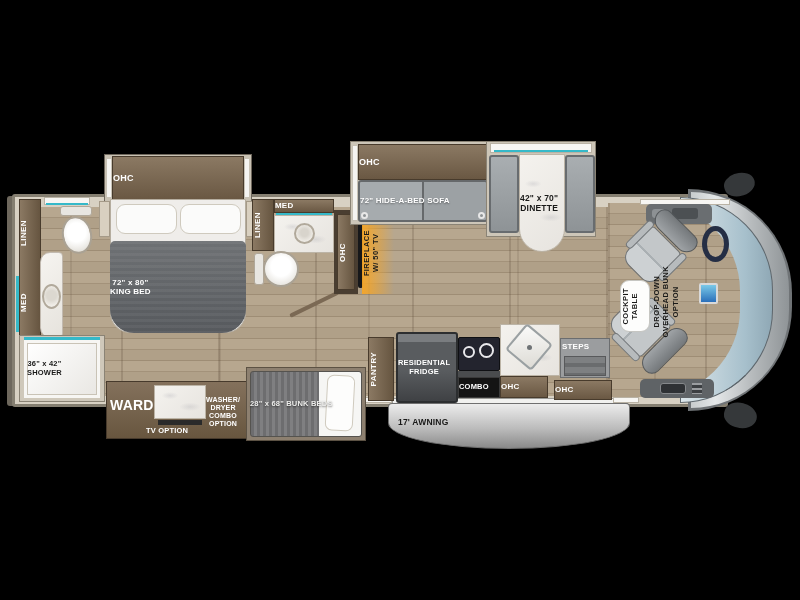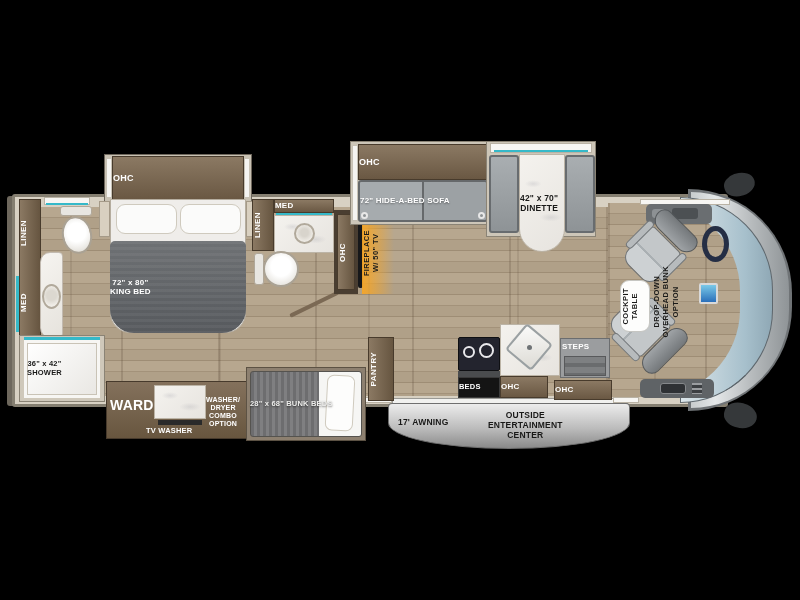--- a/index.html
+++ b/index.html
@@ -48,23 +48,20 @@
 
   <div class="abs" style="left:12px;top:194px;width:716px;height:213px;background:#857f71;border-radius:3px;"></div>
   <div class="abs" style="left:15px;top:197px;width:710px;height:207px;background:#d8d1c3;"></div>
   <div class="abs wood" style="left:24px;top:207px;width:676px;height:189px;"></div>
 
   <div class="abs" style="left:392px;top:398px;width:236px;height:6px;background:#f1f1ef;border:1px solid #9a9a96;box-sizing:border-box;"></div>
   <div class="abs" style="left:388px;top:403px;width:242px;height:46px;border:1px solid #6f6f6f;box-sizing:border-box;
               background:linear-gradient(180deg,#ececec,#bcbcbc 55%,#8a8a8a);
               border-radius:4px 4px 50% 50% / 4px 4px 26px 26px;"></div>
   <div class="abs lbl dark ctr" style="left:398px;top:414px;width:86px;height:16px;font-size:8.5px;">17' AWNING</div>
-  <div class="abs lbl dark ctr" style="left:488px;top:406px;width:106px;height:38px;font-size:8.5px;">OUTSIDE
-ENTERTAINMENT
-CENTER</div>
 
   <div class="abs" style="left:688px;top:189px;width:104px;height:222px;border-radius:0 115px 115px 0;background:#6f7376;"></div>
   <div class="abs" style="left:691px;top:192px;width:98px;height:216px;border-radius:0 110px 110px 0;
               background:linear-gradient(90deg,#c8cccd 0%,#e4e7e8 25%,#b9bdbf 60%,#8f9497 100%);"></div>
   <div class="abs" style="left:680px;top:197px;width:93px;height:206px;border-radius:0 100px 100px 0;
               background:linear-gradient(90deg,#dce6ea,#a7c0cc 70%,#8fa8b5);border:1px solid #5d666c;box-sizing:border-box;"></div>
   <div class="abs wood" style="left:608px;top:203px;width:132px;height:194px;border-radius:0 88px 88px 0;"></div>
 
   <div class="abs winstrip" style="left:44px;top:197px;width:46px;height:8px;"></div>
   <div class="abs teal" style="left:46px;top:203px;width:42px;height:2px;"></div>
@@ -164,44 +161,49 @@
   <div class="abs marble ctr" style="left:519px;top:154px;width:46px;height:98px;border-radius:0 0 23px 23px;">
     <span class="lbl dark" style="font-size:8.5px;">42" x 70"
 DINETTE</span>
   </div>
 
   <div class="abs" style="left:106px;top:381px;width:142px;height:58px;background:linear-gradient(180deg,#84715c,#68563f);
               border:1px solid #473a2c;box-sizing:border-box;"></div>
   <div class="abs lbl ctr" style="left:110px;top:398px;width:48px;height:14px;font-size:14px;">WARD</div>
   <div class="abs marble" style="left:154px;top:385px;width:52px;height:34px;"></div>
   <div class="abs" style="left:158px;top:420px;width:44px;height:5px;background:#2a2a2a;"></div>
-  <div class="abs lbl ctr" style="left:146px;top:426px;width:66px;height:10px;font-size:7.5px;">TV WASHER</div>
+  <div class="abs lbl ctr" style="left:146px;top:426px;width:66px;height:10px;font-size:7.5px;">TV OPTION</div>
   <div class="abs lbl ctr" style="left:206px;top:388px;width:42px;height:48px;font-size:7px;">WASHER/
 DRYER
 COMBO
 OPTION</div>
 
   <div class="abs" style="left:246px;top:367px;width:120px;height:74px;background:#8d8070;border:1px solid #5c5244;box-sizing:border-box;"></div>
   <div class="abs" style="left:250px;top:371px;width:112px;height:66px;
               background:linear-gradient(90deg, transparent 0 62%, #f6f6f4 62% 100%),
               repeating-linear-gradient(90deg,#6d6d6f 0 3px,#7f7f81 3px 6px);
               border:1px solid #55534f;box-sizing:border-box;border-radius:3px;"></div>
   <div class="abs" style="left:326px;top:375px;width:28px;height:56px;background:#fdfdfc;border:1px solid #cfcabe;
               border-radius:7px;box-sizing:border-box;transform:rotate(3deg);"></div>
   <div class="abs lbl ctr" style="left:250px;top:398px;width:112px;height:12px;font-size:7.5px;color:#ececea;text-shadow:0 1px 2px rgba(0,0,0,.5);">28" x 68" BUNK BEDS</div>
 
   <div class="abs brownV ctr" style="left:368px;top:337px;width:26px;height:64px;">
     <span class="vlbl" style="color:#fff;">PANTRY</span>
   </div>
+  <div class="abs ctr" style="left:396px;top:332px;width:62px;height:71px;border-radius:3px;border:2px solid #2c2e30;box-sizing:border-box;
+              background:linear-gradient(180deg,#7a7d80 0 12%,#595c5f 12% 55%,#3f4144 100%);">
+    <span class="lbl" style="font-size:7.5px;">RESIDENTIAL
+FRIDGE</span>
+  </div>
   <div class="abs" style="left:458px;top:337px;width:42px;height:34px;background:#23242e;border:1px solid #0f1013;box-sizing:border-box;border-radius:2px;"></div>
   <div class="abs" style="left:463px;top:346px;width:12px;height:12px;border:2px solid #e9e9ec;border-radius:50%;box-sizing:border-box;"></div>
   <div class="abs" style="left:479px;top:343px;width:15px;height:15px;border:2px solid #e9e9ec;border-radius:50%;box-sizing:border-box;"></div>
   <div class="abs" style="left:458px;top:371px;width:42px;height:6px;background:#4a4c4e;"></div>
   <div class="abs ctr" style="left:458px;top:377px;width:42px;height:21px;background:#141414;border:1px solid #3a3a3a;box-sizing:border-box;">
-    <span class="lbl" style="font-size:7.5px;">BEDS</span>
+    <span class="lbl" style="font-size:7.5px;">COMBO</span>
   </div>
   <div class="abs marble" style="left:500px;top:324px;width:60px;height:52px;"></div>
   <div class="abs" style="left:512px;top:330px;width:34px;height:34px;transform:rotate(40deg);
               background:linear-gradient(135deg,#fafaf9,#dddbd5);border:2px solid #9aa0a2;box-sizing:border-box;border-radius:4px;"></div>
   <div class="abs" style="left:527px;top:345px;width:5px;height:5px;background:#6f7376;border-radius:50%;"></div>
   <div class="abs brown ctr" style="left:500px;top:376px;width:48px;height:22px;">
     <span class="lbl">OHC</span>
   </div>
 
   <div class="abs" style="left:560px;top:338px;width:50px;height:40px;background:#9b9d9f;border:1px solid #6b6d6f;box-sizing:border-box;"></div>

